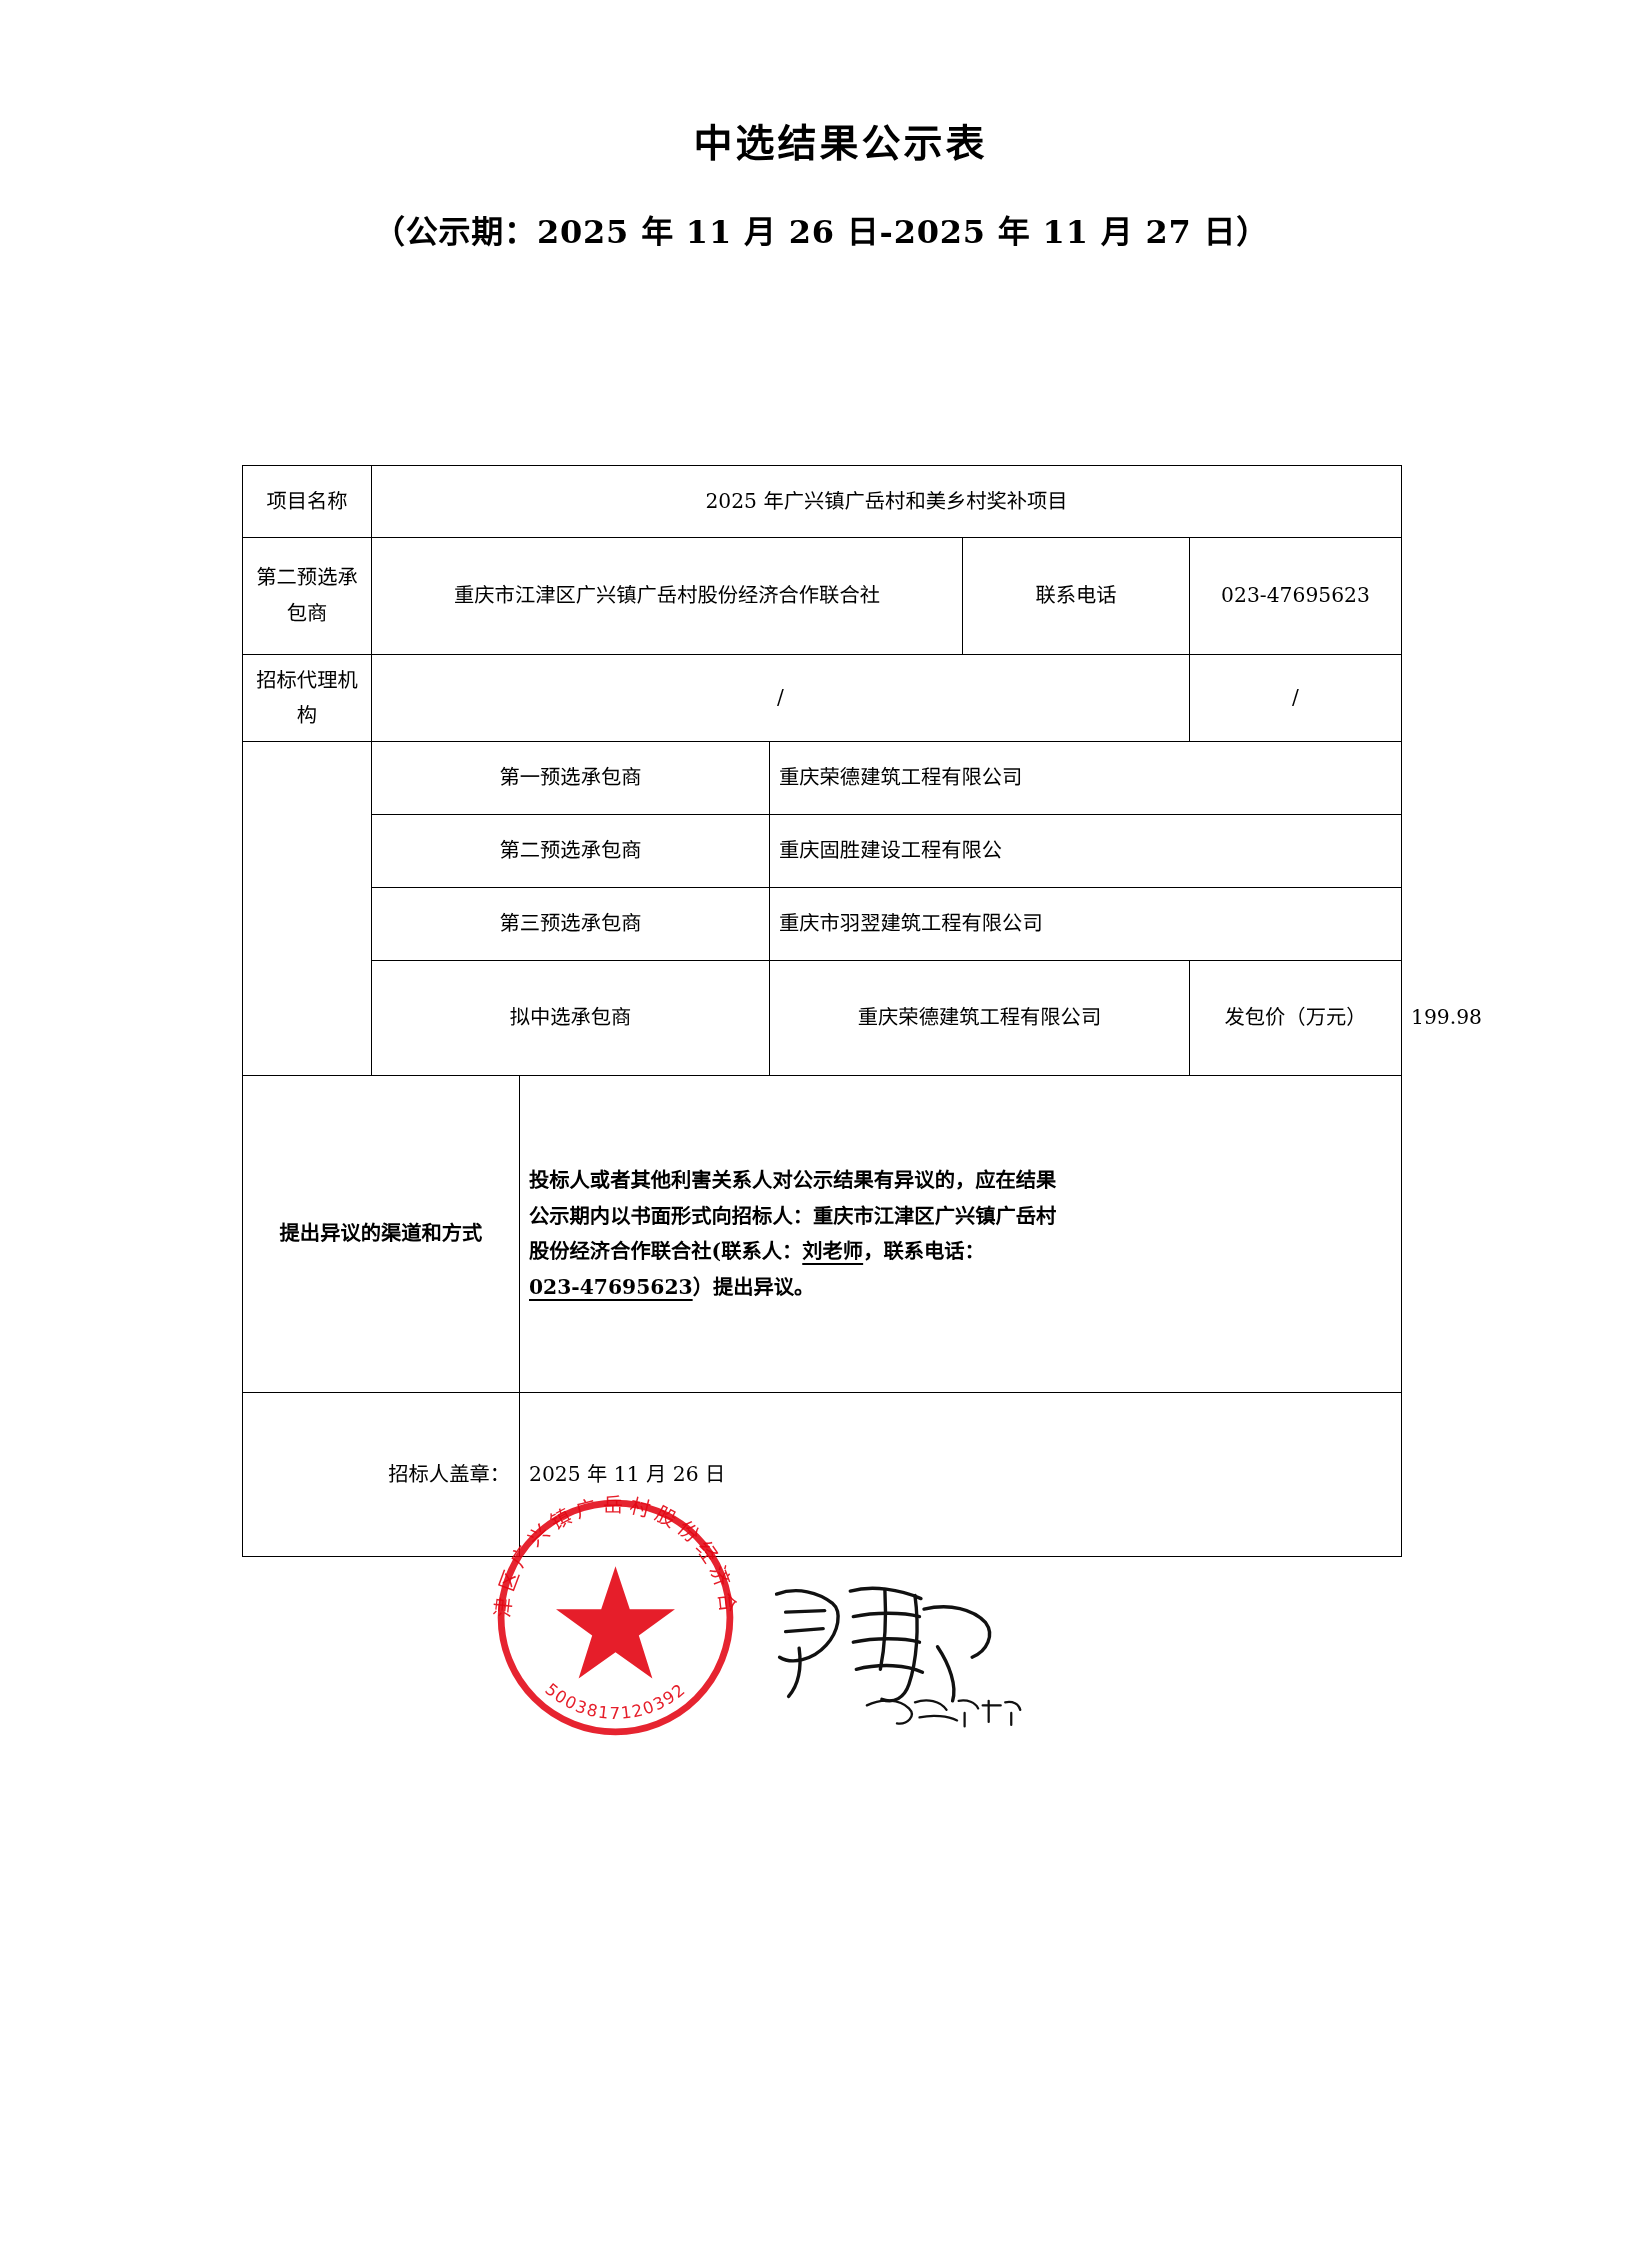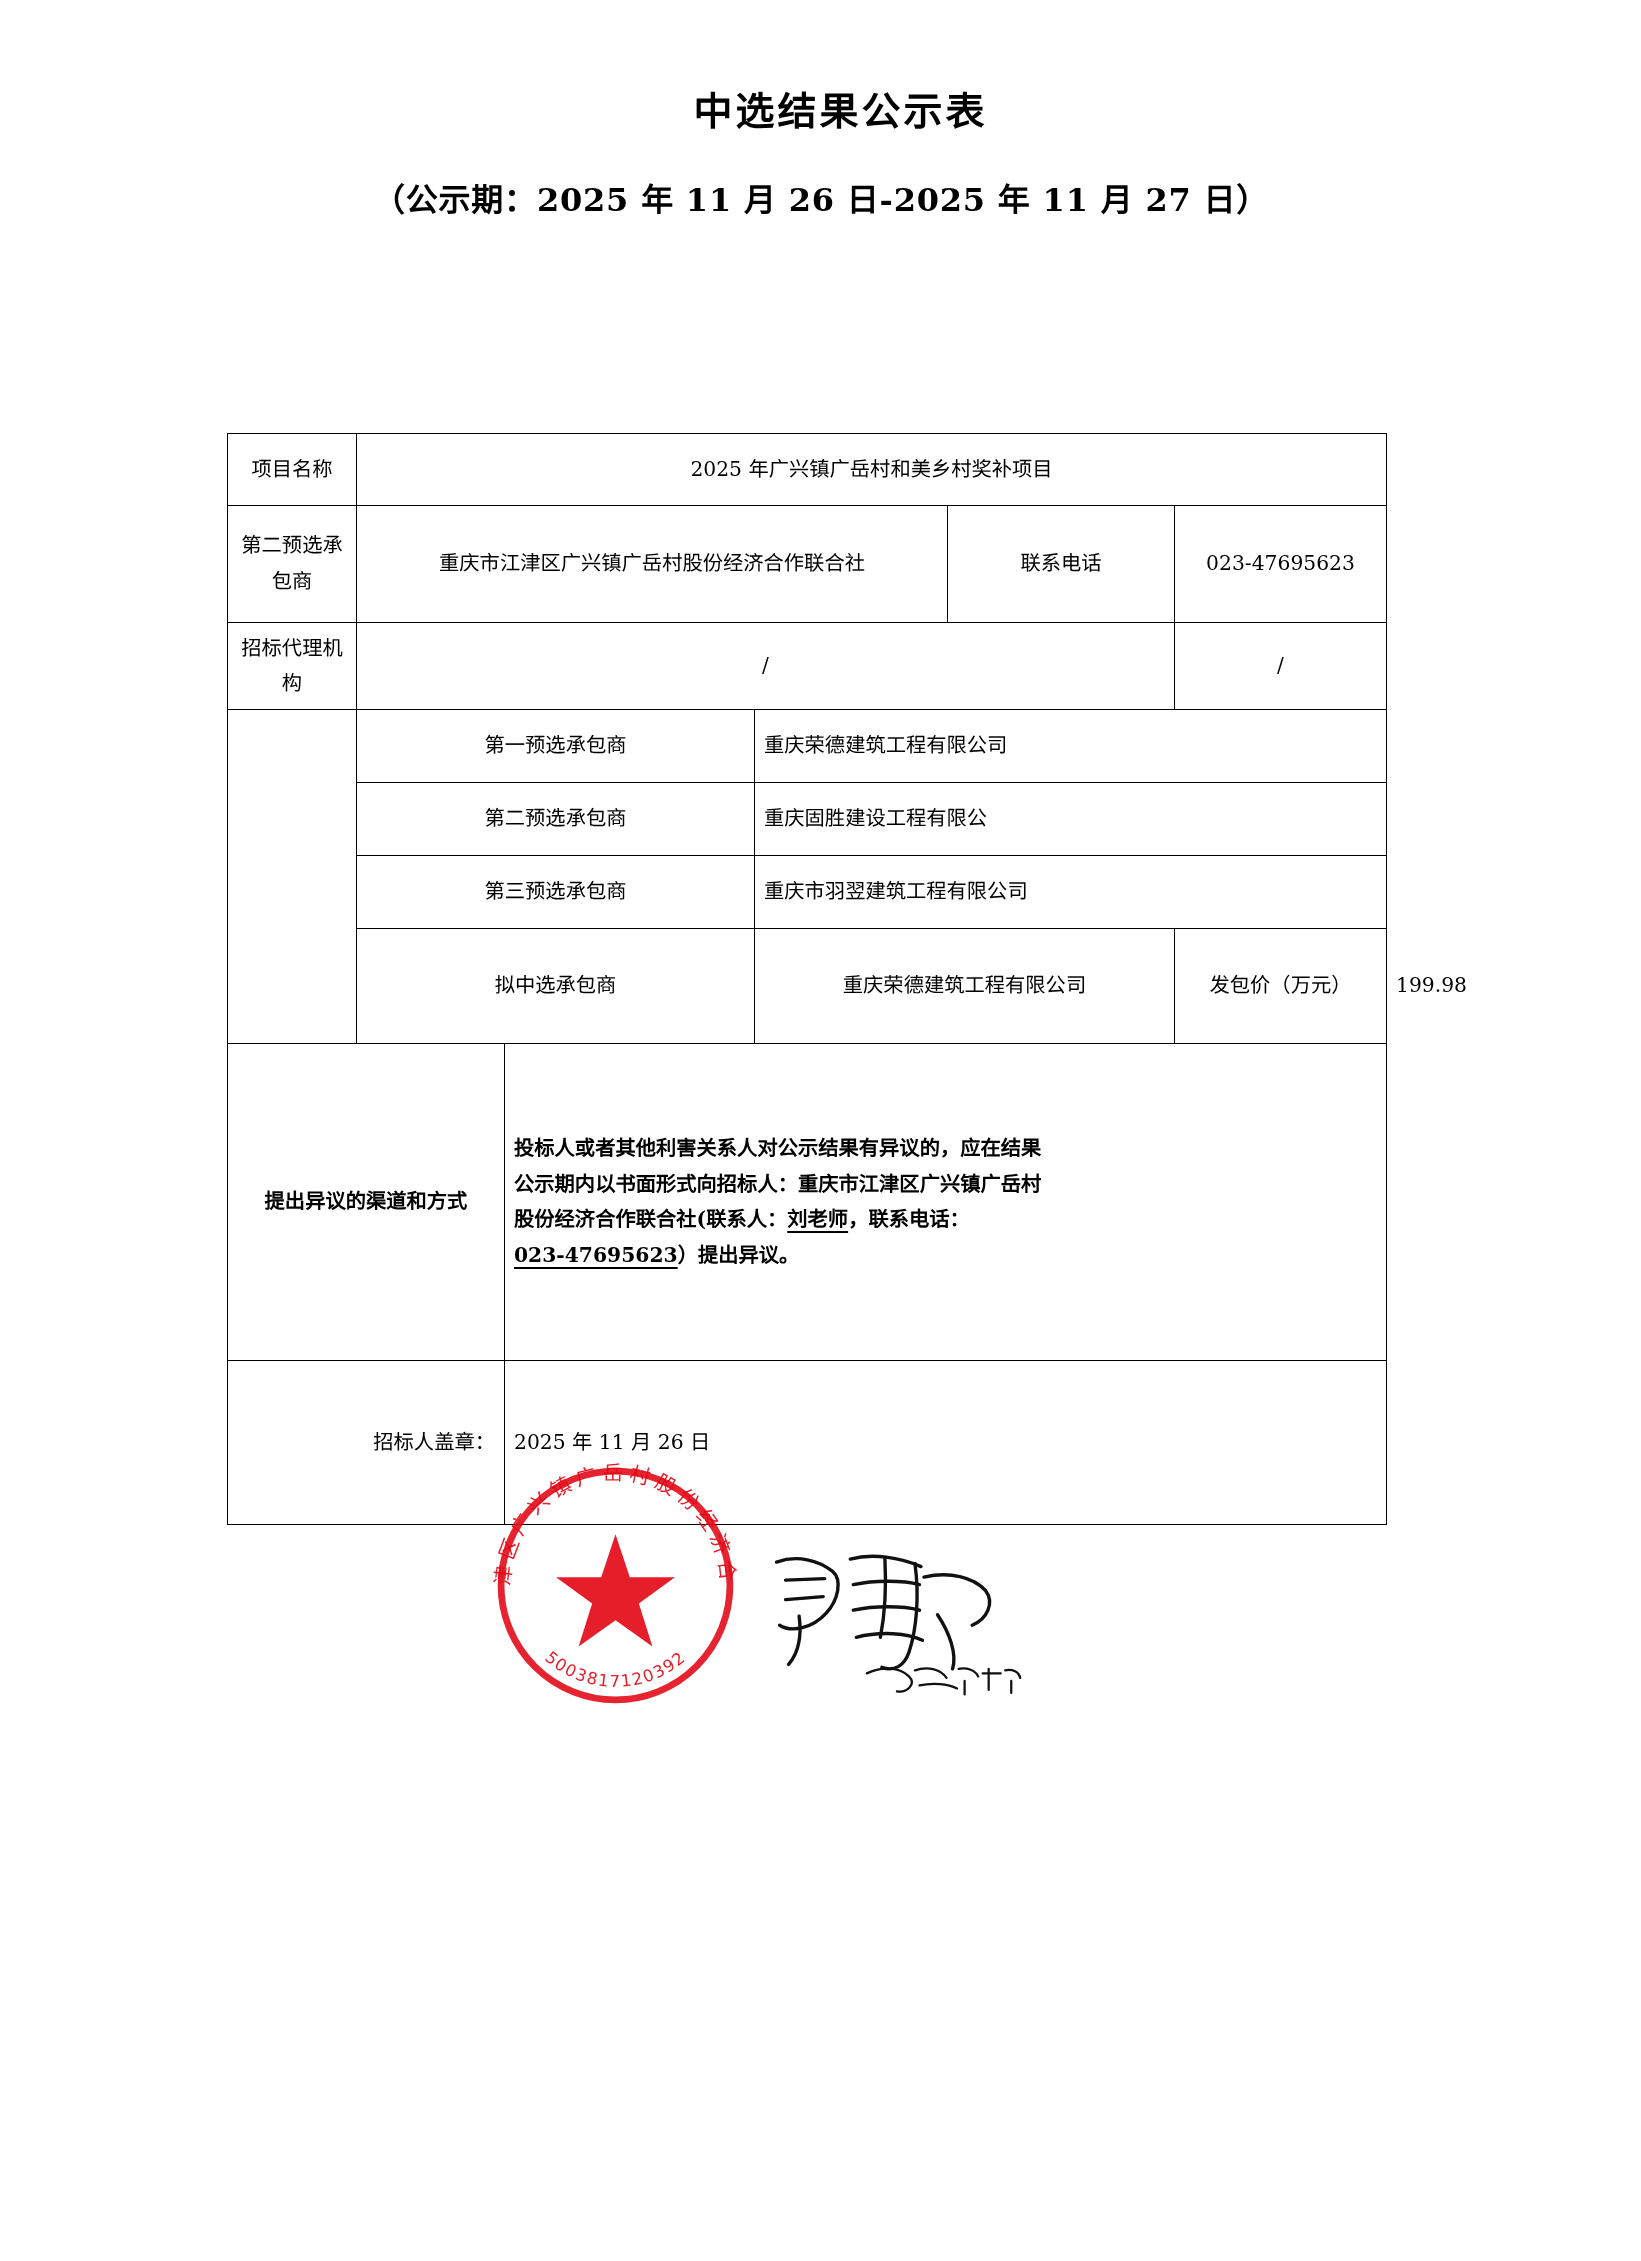--- a/index.html
+++ b/index.html
@@ -22,38 +22,38 @@
     box-sizing: border-box;
     padding: 0;
   }
 
   
   .doc-title {
     text-align: center;
     font-size: 39px;
     font-weight: 700;
     letter-spacing: 3px;
-    margin-top: 88px;
+    margin-top: 120px;
     line-height: 1.2;
     font-family: "DejaVu Serif", "Liberation Serif", serif;
     padding-left: 39px;
   }
   .doc-subtitle {
     text-align: center;
     font-size: 32px;
     font-weight: 700;
     margin-top: 39px;
     letter-spacing: 0.8px;
     font-family: "DejaVu Serif", "Liberation Serif", serif;
   }
 
   
   .tbl-wrap {
     position: absolute;
-    left: 227px;
+    left: 242px;
     top: 345px;
     width: 1159px;
   }
   table.main {
     border-collapse: collapse;
     width: 1159px;
     table-layout: fixed;
   }
   table.main td {
     border: 1.5px solid #000;

